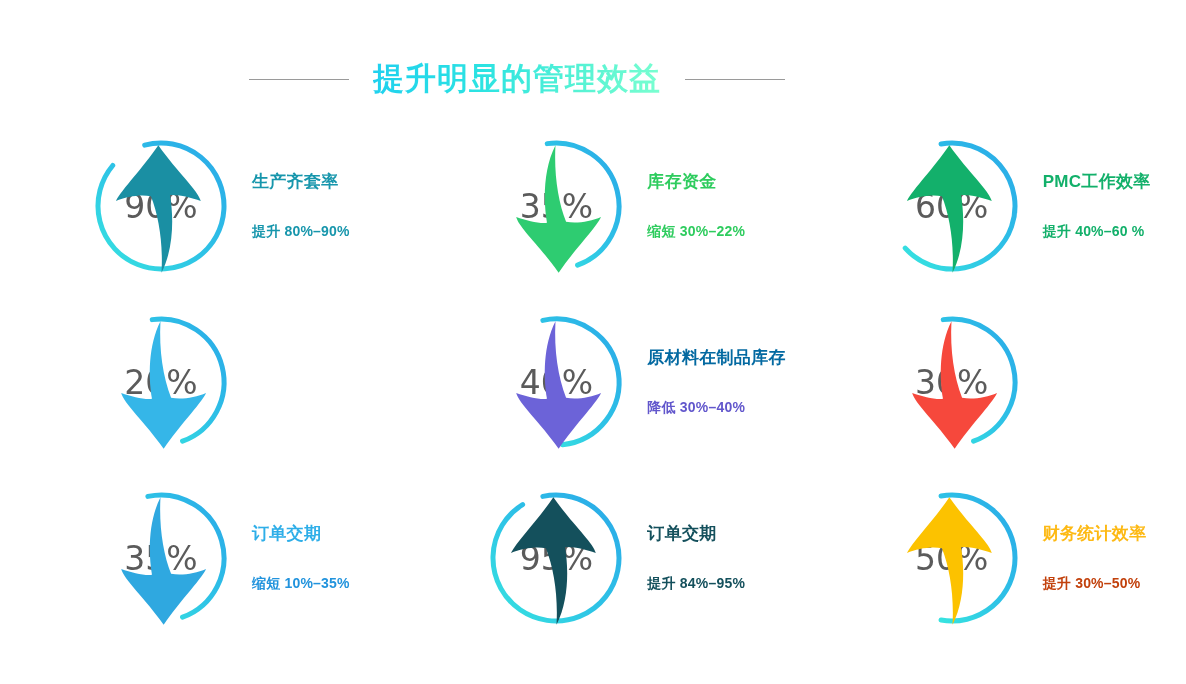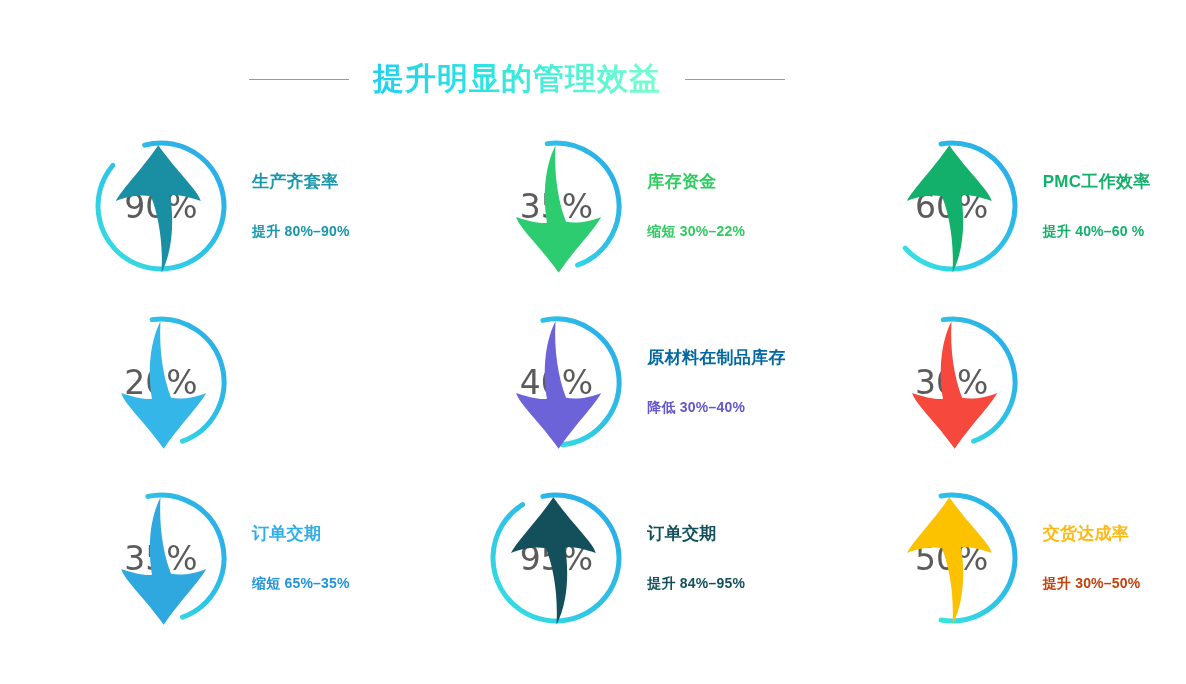--- a/index.html
+++ b/index.html
@@ -291,21 +291,21 @@
       </svg>
       <div class="gauge-center">
         <div class="gauge-value">35%</div>
         <svg class="gauge-arrow" viewBox="0 0 21 26" xmlns="http://www.w3.org/2000/svg">
             <path d="M11 25 C 7.5 20, 3.5 16.5, 3 14.5 C 5 15.2, 7.4 15.8, 8.8 15.6 C 8.1 11.5, 8.1 5.5, 10.4 1 C 10.1 6.5, 10.9 11.6, 12.4 15.4 C 14.2 15.8, 17 15.4, 19 14.5 C 17.8 16.8, 14 20.6, 11 25 Z" fill="#2fa8e0"></path>
           </svg>
       </div>
     </div>
     <div class="labels">
       <div class="card-title" style="color:#2eaee8">订单交期</div>
-      <div class="card-sub" style="color:#2193dd">缩短 65%–35%</div>
+      <div class="card-sub" style="color:#2193dd">缩短 10%–35%</div>
     </div>
   </div>
     <div class="card">
     <div class="gauge">
       <svg viewBox="0 0 138 138" xmlns="http://www.w3.org/2000/svg">
         <defs>
           <linearGradient id="ringgrad7" x1="1" y1="0" x2="0" y2="1">
             <stop offset="0%" stop-color="#2aa8e8"></stop>
             <stop offset="55%" stop-color="#2ec4e6"></stop>
             <stop offset="100%" stop-color="#37e3e0"></stop>
@@ -338,17 +338,17 @@
         <path d="M 58.06 6.96 A 63 63 0 1 1 58.06 131.04" fill="none" stroke="url(#ringgrad8)" stroke-width="5" stroke-linecap="round"></path>
       </svg>
       <div class="gauge-center">
         <div class="gauge-value">50%</div>
         <svg class="gauge-arrow" viewBox="0 0 21 26" xmlns="http://www.w3.org/2000/svg">
             <path d="M10 1 C 13.5 6, 17.5 9.5, 18 11.5 C 16 10.8, 13.6 10.2, 12.2 10.4 C 12.9 14.5, 12.9 20.5, 10.6 25 C 10.9 19.5, 10.1 14.4, 8.6 10.6 C 6.8 10.2, 4 10.6, 2 11.5 C 3.2 9.2, 7 5.4, 10 1 Z" fill="#fcc200"></path>
           </svg>
       </div>
     </div>
     <div class="labels">
-      <div class="card-title" style="color:#fdb913">交货达成率</div>
+      <div class="card-title" style="color:#fdb913">财务统计效率</div>
       <div class="card-sub" style="color:#c2410c">提升 30%–50%</div>
     </div>
   </div>
   </div>
 
 </body></html>

